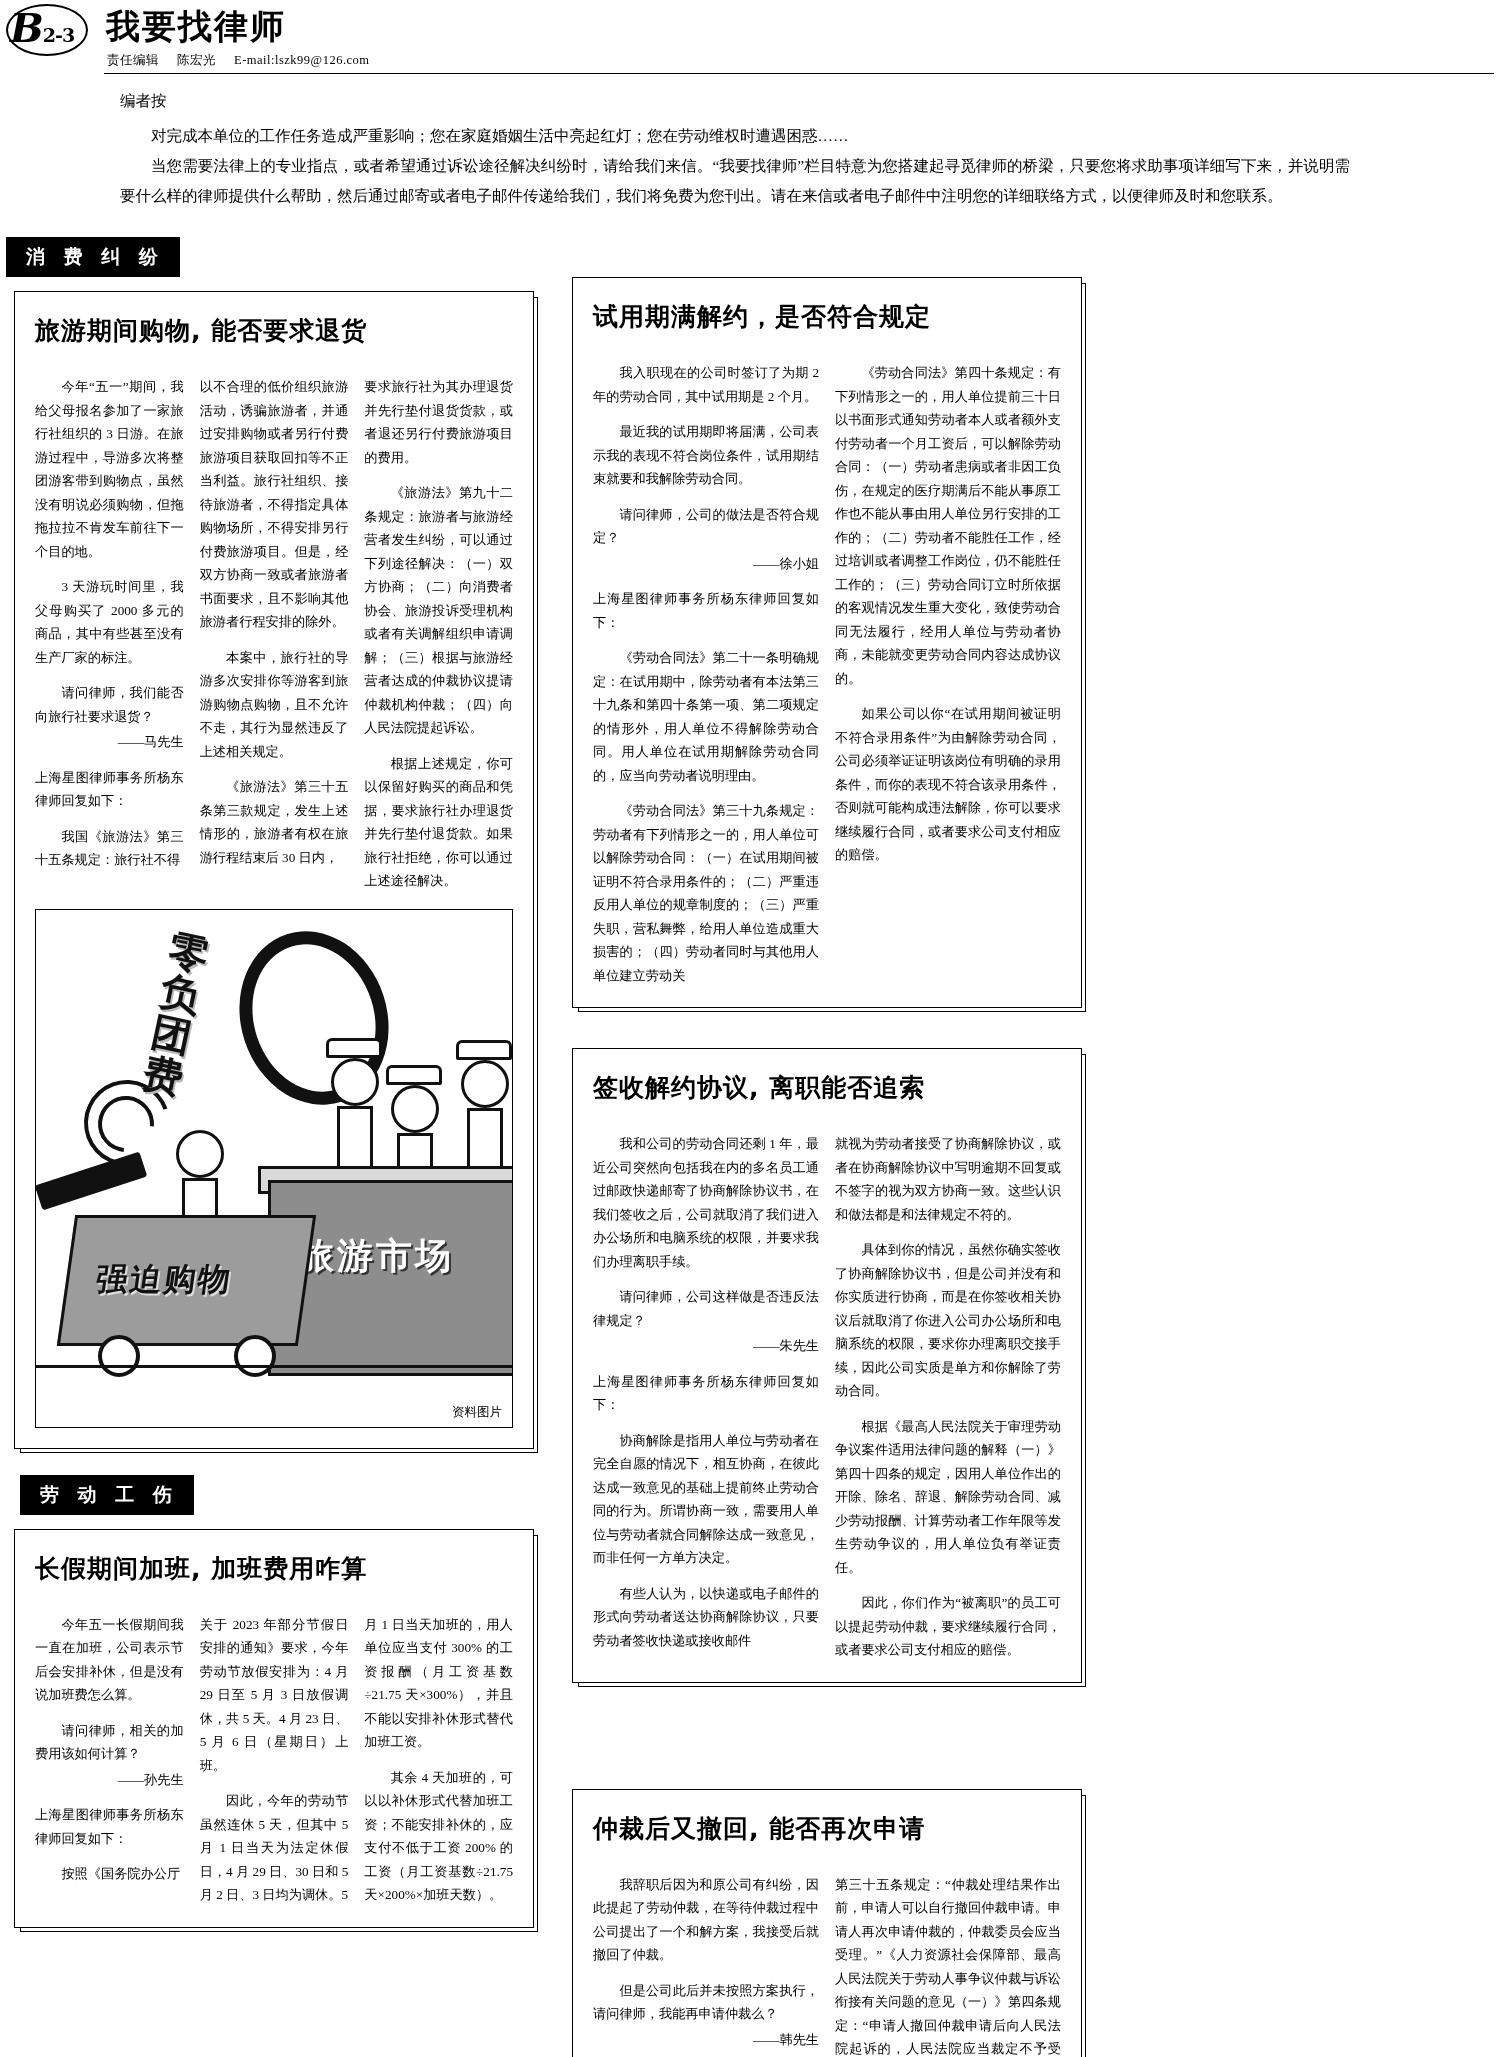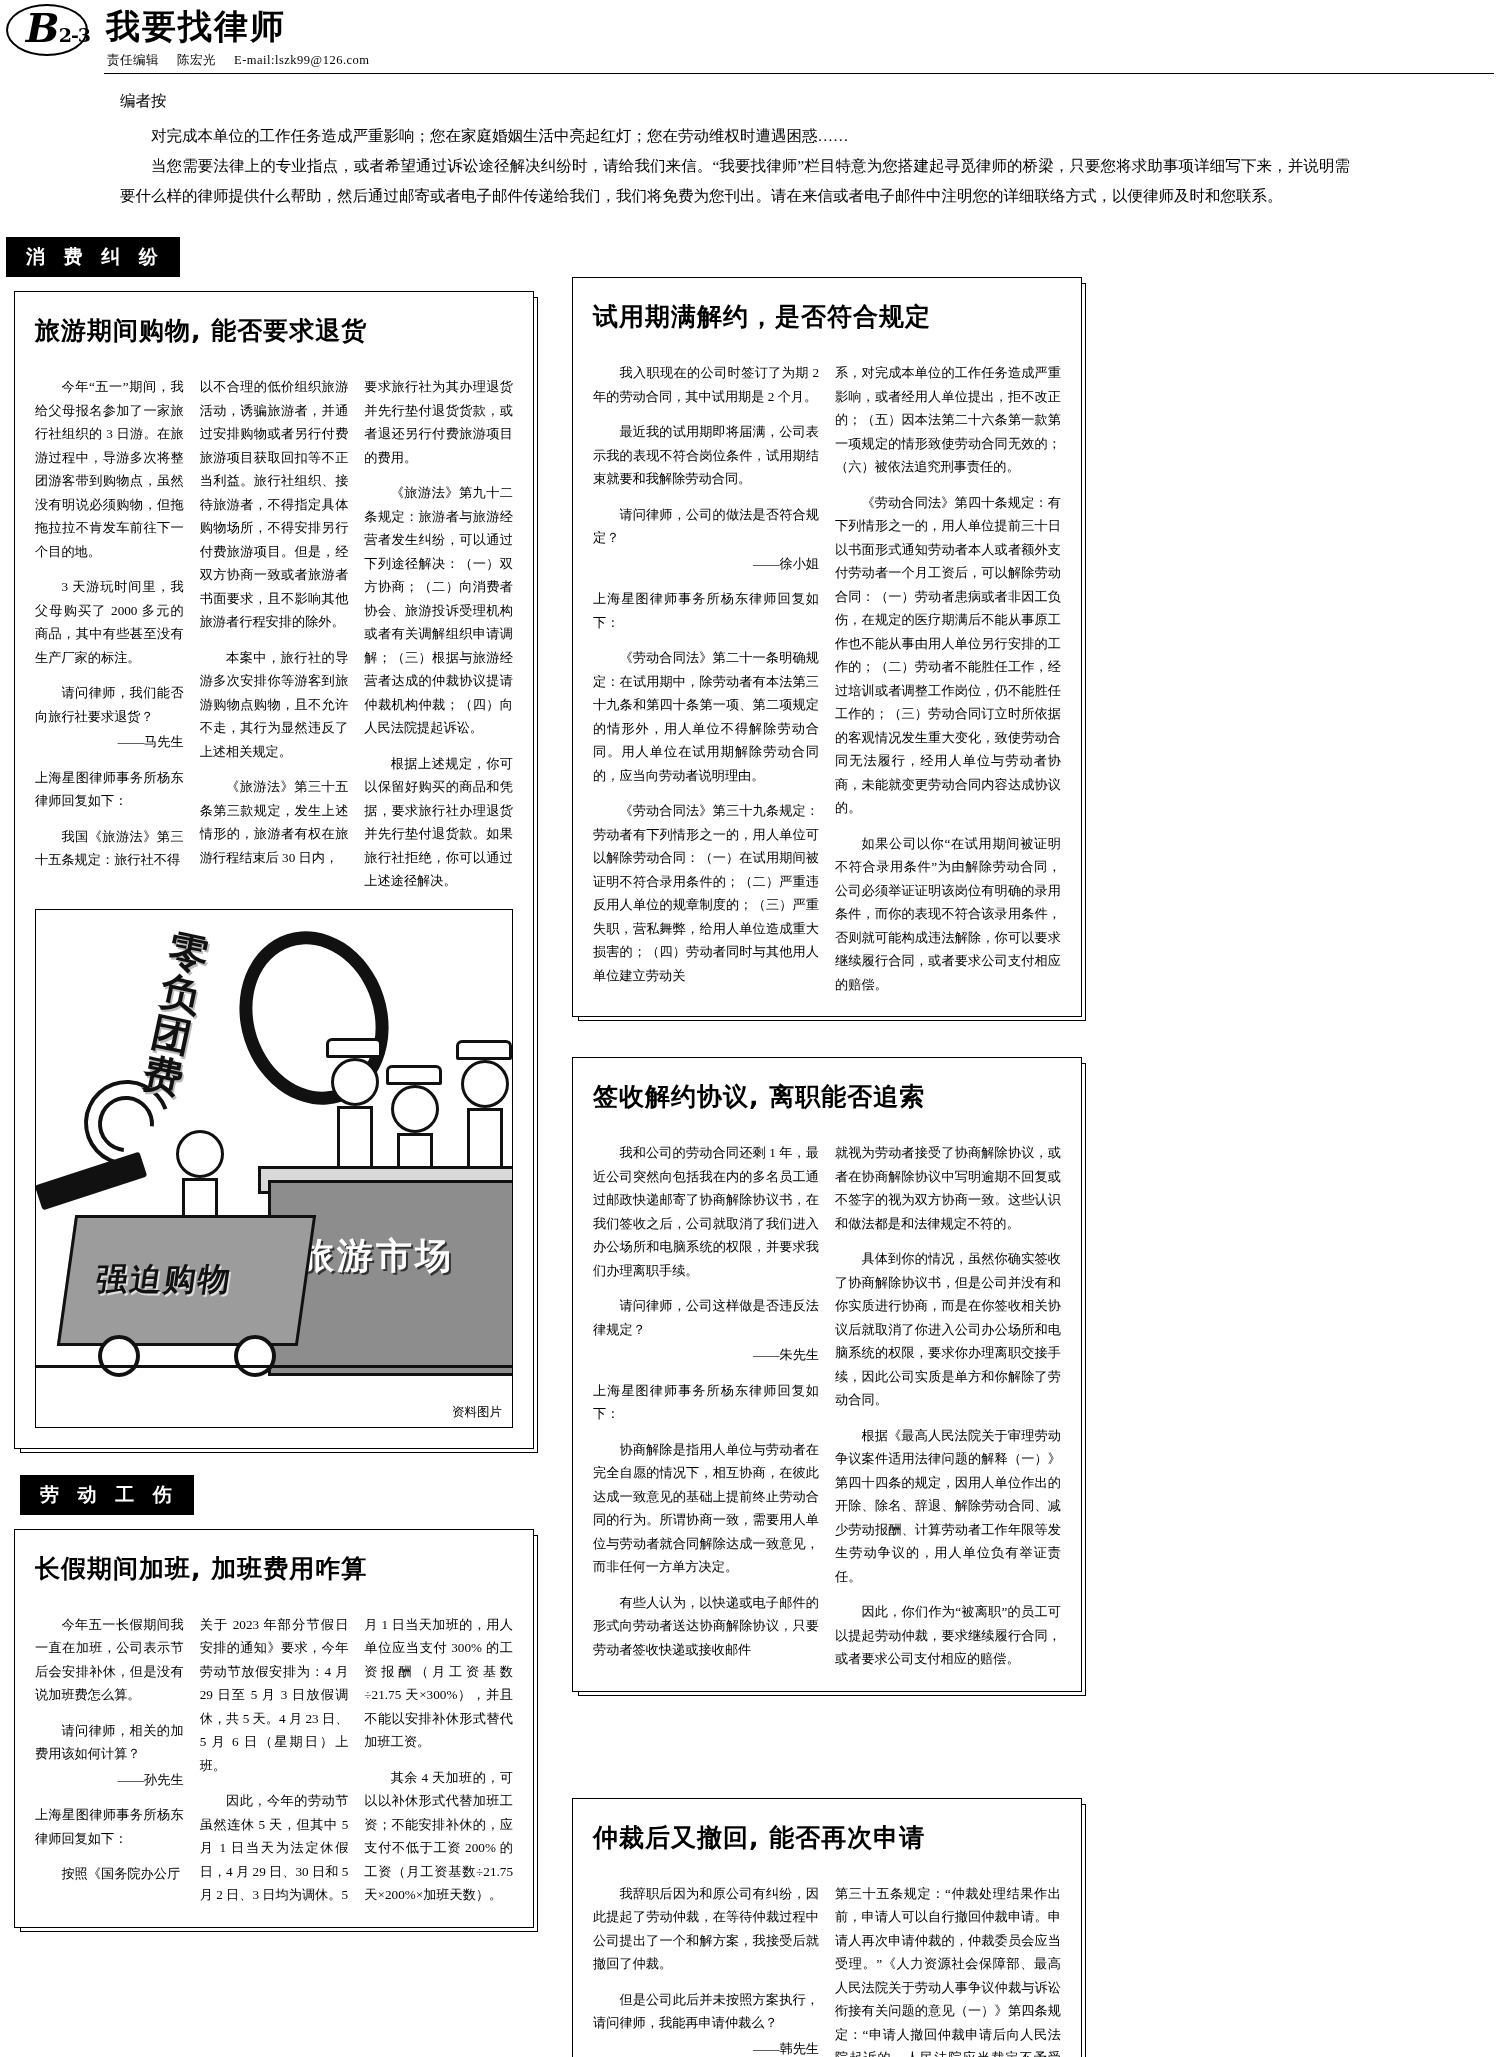--- a/index.html
+++ b/index.html
@@ -11,21 +11,20 @@
   }
   .page{width:1500px;position:relative;padding:0;box-sizing:border-box;}
 
   
   .masthead{display:flex;align-items:flex-start;padding:8px 0 0 0;}
   .logo-box{width:80px;margin-left:10px;position:relative;}
   .logo-b{
     font-family:"DejaVu Serif",serif;
     font-size:40px;font-weight:bold;font-style:italic;letter-spacing:-1px;
     line-height:1;
-    text-align:right;
   }
   .logo-b .sub{font-size:19px;font-style:normal;font-weight:bold;}
   .logo-oval{
     position:absolute;left:-4px;top:-4px;width:78px;height:48px;
     border:2px solid #000;border-radius:50%;
   }
   .mast-right{flex:1;padding-left:14px;}
   .mast-title{
     font-family:"DejaVu Sans","Liberation Sans",sans-serif;
     font-size:34px;font-weight:bold;letter-spacing:2px;line-height:1.1;
@@ -290,21 +289,20 @@
           <div>
             <p>我入职现在的公司时签订了为期 2 年的劳动合同，其中试用期是 2 个月。</p>
             <p>最近我的试用期即将届满，公司表示我的表现不符合岗位条件，试用期结束就要和我解除劳动合同。</p>
             <p>请问律师，公司的做法是否符合规定？</p>
             <p class="sig">——徐小姐</p>
             <p class="lawyer">上海星图律师事务所杨东律师回复如下：</p>
             <p>《劳动合同法》第二十一条明确规定：在试用期中，除劳动者有本法第三十九条和第四十条第一项、第二项规定的情形外，用人单位不得解除劳动合同。用人单位在试用期解除劳动合同的，应当向劳动者说明理由。</p>
             <p>《劳动合同法》第三十九条规定：劳动者有下列情形之一的，用人单位可以解除劳动合同：（一）在试用期间被证明不符合录用条件的；（二）严重违反用人单位的规章制度的；（三）严重失职，营私舞弊，给用人单位造成重大损害的；（四）劳动者同时与其他用人单位建立劳动关</p>
           </div>
           <div>
-            <p class="noind">系，对完成本单位的工作任务造成严重影响，或者经用人单位提出，拒不改正的；（五）因本法第二十六条第一款第一项规定的情形致使劳动合同无效的；（六）被依法追究刑事责任的。</p>
             <p>《劳动合同法》第四十条规定：有下列情形之一的，用人单位提前三十日以书面形式通知劳动者本人或者额外支付劳动者一个月工资后，可以解除劳动合同：（一）劳动者患病或者非因工负伤，在规定的医疗期满后不能从事原工作也不能从事由用人单位另行安排的工作的；（二）劳动者不能胜任工作，经过培训或者调整工作岗位，仍不能胜任工作的；（三）劳动合同订立时所依据的客观情况发生重大变化，致使劳动合同无法履行，经用人单位与劳动者协商，未能就变更劳动合同内容达成协议的。</p>
             <p>如果公司以你“在试用期间被证明不符合录用条件”为由解除劳动合同，公司必须举证证明该岗位有明确的录用条件，而你的表现不符合该录用条件，否则就可能构成违法解除，你可以要求继续履行合同，或者要求公司支付相应的赔偿。</p>
           </div>
         </div>
       </div>
 
       <div class="spacer-lg"></div>
 
       <div class="box">
         <div class="art-title">签收解约协议, 离职能否追索</div>

